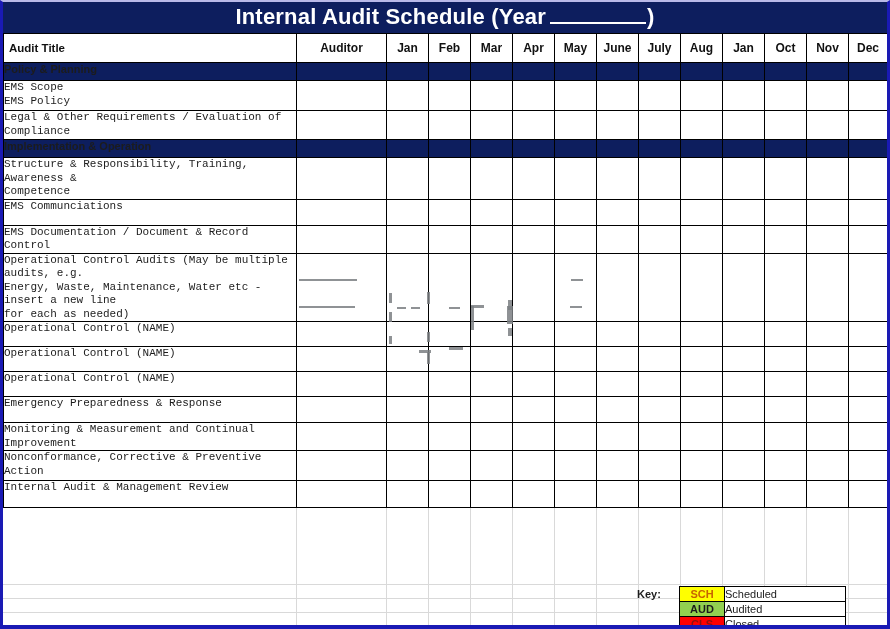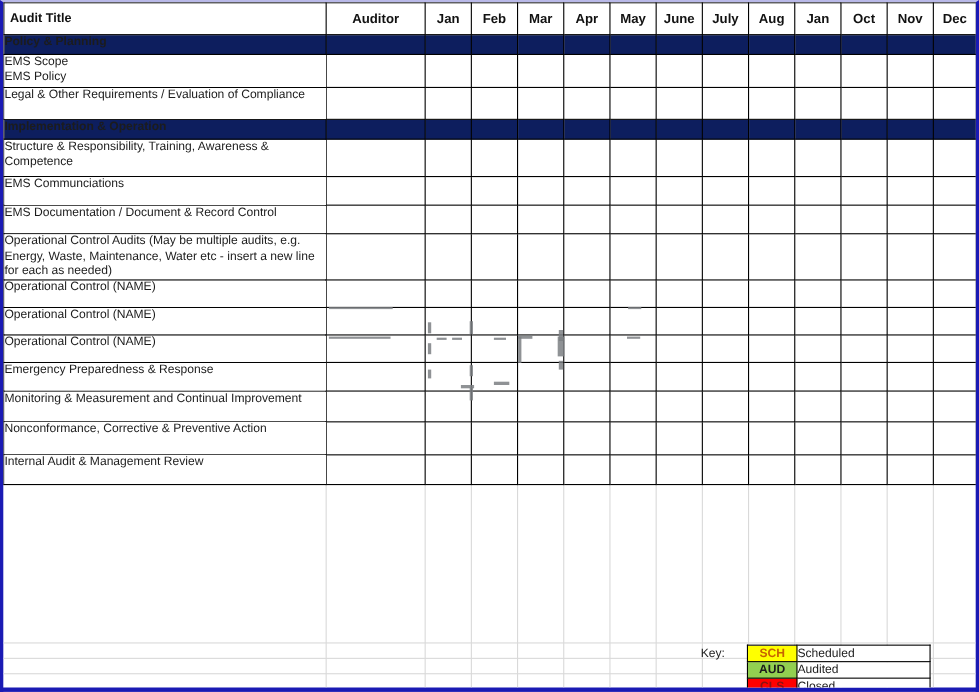--- a/index.html
+++ b/index.html
@@ -126,20 +126,21 @@
     border-top: 1px solid #0d1e5e;
     border-bottom: 1px solid #0d1e5e;
   }
 
   
   td.label {
     padding: 3px 4px 2px 5px;
     line-height: 13.5px;
     font-size: 11px;
     position: relative;
+    font-family: Liberation Mono, monospace;
   }
   td.label .ems-tag {
     position: absolute;
     right: 5px;
     top: 3px;
     font-size: 11px;
     color: #1c1c1c;
   }
   td.cell { background: #ffffff; }
 
@@ -171,20 +172,21 @@
     line-height: 14px;
     vertical-align: middle;
   }
   td.key-label {
     width: 42px;
     border: none;
     background: transparent;
     color: #1c1c1c;
     padding-left: 2px;
     text-align: left;
+    font-weight: bold;
   }
   td.key-swatch {
     width: 44px;
     border: 1px solid #000000;
     text-align: center;
     font-weight: bold;
     font-size: 10.5px;
   }
   td.key-desc {
     width: 120px;
@@ -215,20 +217,25 @@
       <div class="vline" style="left: 761px;"></div>
       <div class="vline" style="left: 803px;"></div>
       <div class="vline" style="left: 845px;"></div>
       <div class="vline" style="left: 884px;"></div>
       <div class="hline" style="top: 582px;"></div>
       <div class="hline" style="top: 596px;"></div>
       <div class="hline" style="top: 610px;"></div>
       <div class="hline" style="top: 624px;"></div>
     </div>
 
+  <div id="title-bar">
+    <span class="title-text">
+      <span>Internal Audit Schedule (Year</span><span class="blank"></span><span>)</span>
+    </span>
+  </div>
 
   <table class="audit" id="auditTable">
     <colgroup id="auditCols">
         <col style="width: 293px;">
         <col style="width: 90px;">
         <col style="width: 42px;">
         <col style="width: 42px;">
         <col style="width: 42px;">
         <col style="width: 42px;">
         <col style="width: 42px;">

